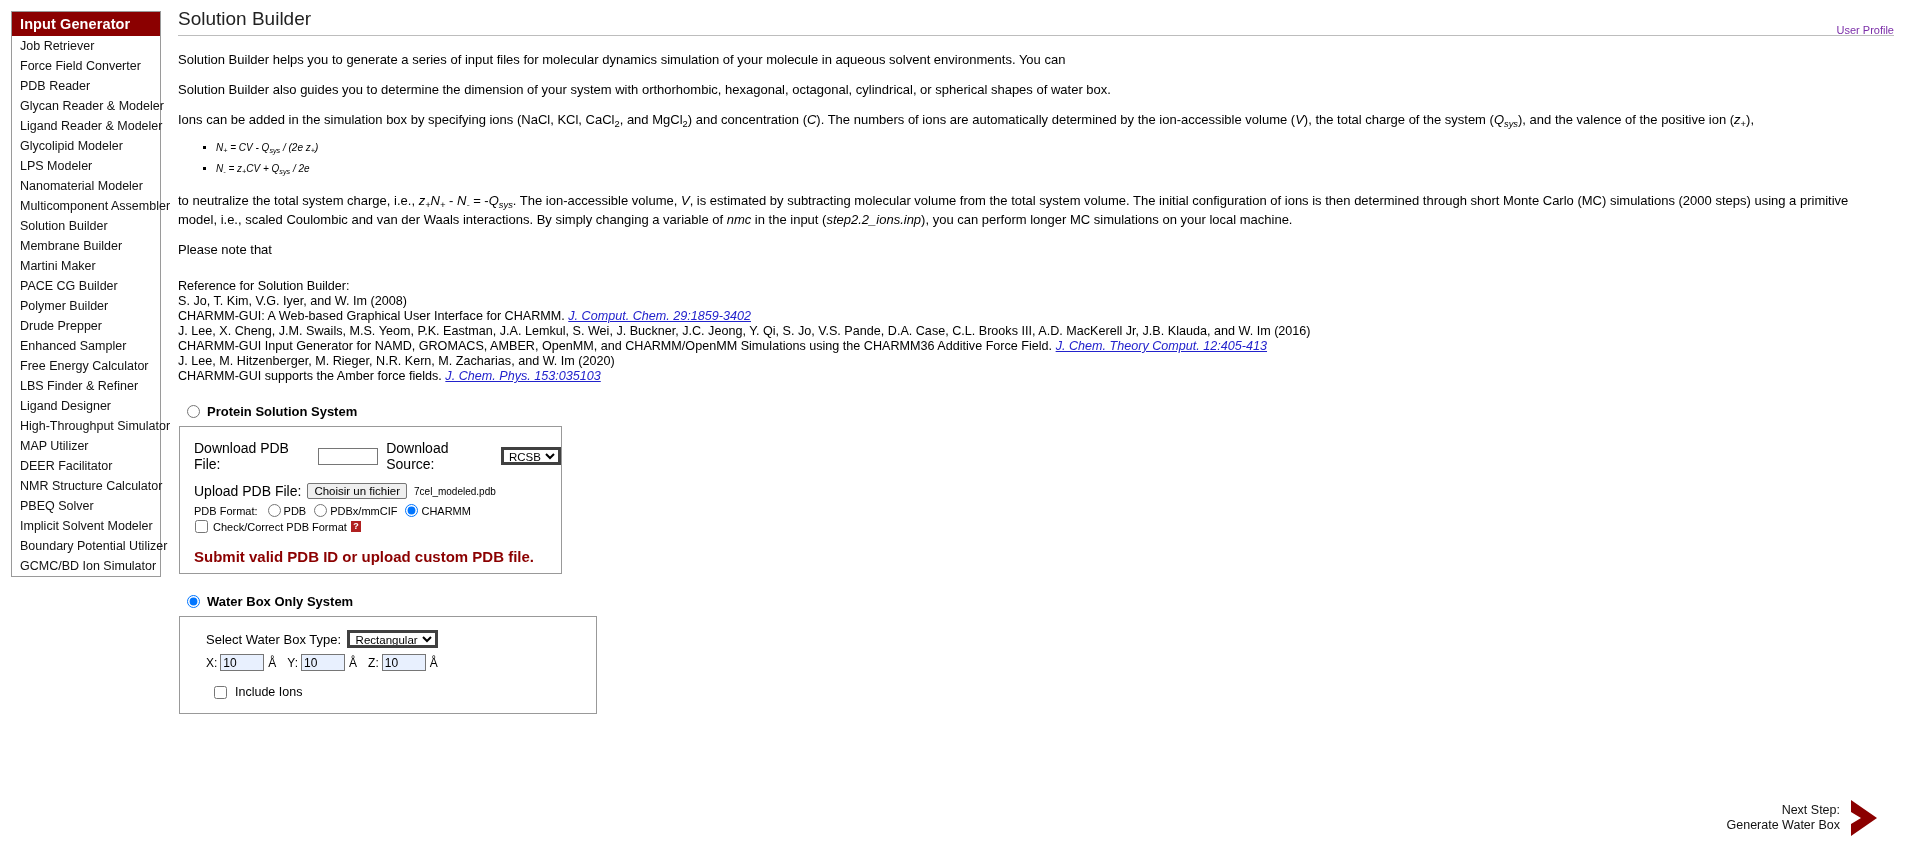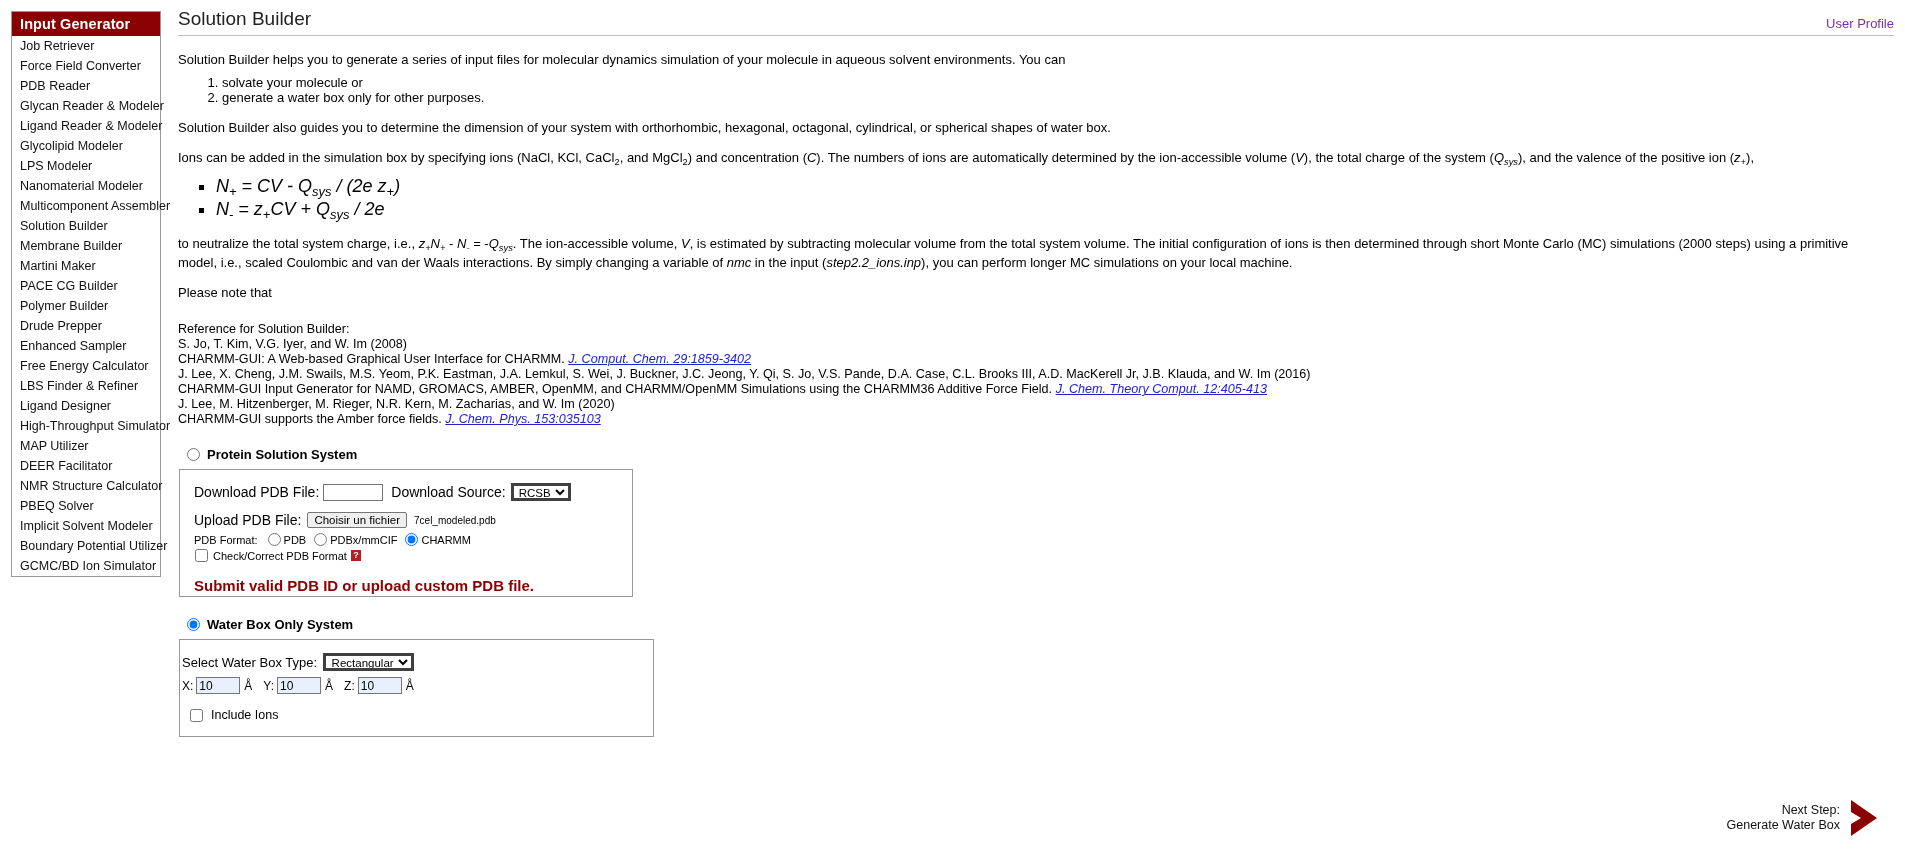--- a/index.html
+++ b/index.html
@@ -43,22 +43,22 @@
     position: absolute; left: 178px; top: 8px;
     width: 1716px;
   }
   #topbar { position: relative; height: 26px; }
   #page-title {
     font-size: 19px;
     color: #222222;
     padding-bottom: 2px;
   }
   #user-profile {
-    position: absolute; right: 0px; top: 8px;
-    font-size: 13px;
+    position: absolute; right: 0px; top: 16px;
+    font-size: 11px;
     color: #7b2ea8;
     text-decoration: none;
     cursor: pointer;
   }
   #title-rule {
     border-bottom: 1px solid #bdbdbd;
     margin-top: 1px;
     width: 1716px;
   }
 
@@ -78,21 +78,21 @@
     padding-left: 44px;
     font-size: 13px;
     line-height: 15px;
   }
   ol.doc-list li, ul.doc-list li { margin: 0 0 0 0; padding: 0 0 0 0; }
   ol.doc-list li { list-style-type: decimal; }
   ul.doc-list li { list-style-type: disc; }
   ul.eq-list {
     margin: 7px 0 0 0;
     padding-left: 38px;
-    font-size: 18px;
+    font-size: 10px;
     line-height: 18px;
   }
   ul.eq-list li { list-style-type: square; font-style: italic; }
   ul.eq-list li .up { font-style: italic; }
 
   sub { font-size: 0.72em; vertical-align: -0.28em; }
   .it { font-style: italic; }
 
   a.ref-link {
     color: #2222cc;
@@ -118,22 +118,22 @@
     font-size: 13px;
     margin-left: 9px;
   }
   .opt-head input[type=radio] { margin: 0 7px 0 0; }
   .opt-box {
     border: 1px solid #999999;
     margin-top: 7px;
     margin-left: 1px;
     background: #ffffff;
   }
-  #protein-box { width: 454px; padding: 13px 0 2px 14px; }
-  #waterbox-box { width: 475px; padding: 13px 0 14px 2px; }
+  #protein-box { width: 383px; padding: 13px 0 8px 14px; }
+  #waterbox-box { width: 418px; padding: 13px 0 14px 26px; }
 
   .row { display: flex; align-items: center; }
   .lbl { font-size: 14px; }
 
   input.txt {
     border: 1px solid #767676;
     background: #ffffff;
     height: 17px;
     font-family: "Liberation Sans", sans-serif;
     font-size: 12px;
@@ -258,24 +258,20 @@
     <div id="topbar">
       <div id="page-title">Solution Builder</div>
       <a id="user-profile">User Profile</a>
     </div>
     <div id="title-rule"></div>
 
     <div id="content">
 
       <p class="para">Solution Builder helps you to generate a series of input files for molecular dynamics simulation of your molecule in aqueous solvent environments. You can</p>
 
-      <ol class="doc-list">
-        <li>solvate your molecule or</li>
-        <li>generate a water box only for other purposes.</li>
-      </ol>
 
       <div class="spacer-15"></div>
       <p class="para">Solution Builder also guides you to determine the dimension of your system with orthorhombic, hexagonal, octagonal, cylindrical, or spherical shapes of water box.</p>
 
       <div class="spacer-15"></div>
       <p class="para"><span>Ions can be added in the simulation box by specifying ions (NaCl, KCl, CaCl</span><sub>2</sub><span>, and MgCl</span><sub>2</sub><span>) and concentration (</span><span class="it">C</span><span>). The numbers of ions are automatically determined by the ion-accessible volume (</span><span class="it">V</span><span>), the total charge of the system (</span><span class="it">Q</span><sub class="it">sys</sub><span>), and the valence of the positive ion (</span><span class="it">z</span><sub>+</sub><span>),</span></p>
 
       <ul class="eq-list">
         <li><span class="up">N</span><sub>+</sub> = CV - Q<sub>sys</sub> / (2e z<sub>+</sub>)</li>
         <li><span class="up">N</span><sub>-</sub> = z<sub>+</sub>CV + Q<sub>sys</sub> / 2e</li>

